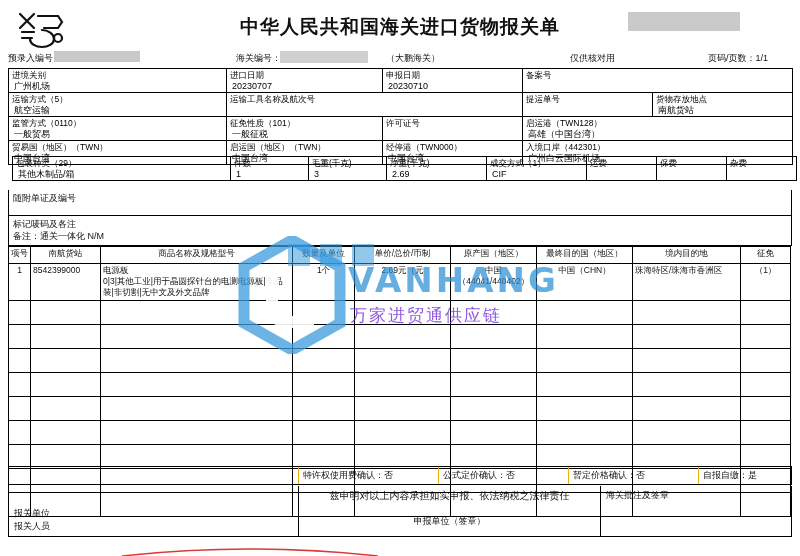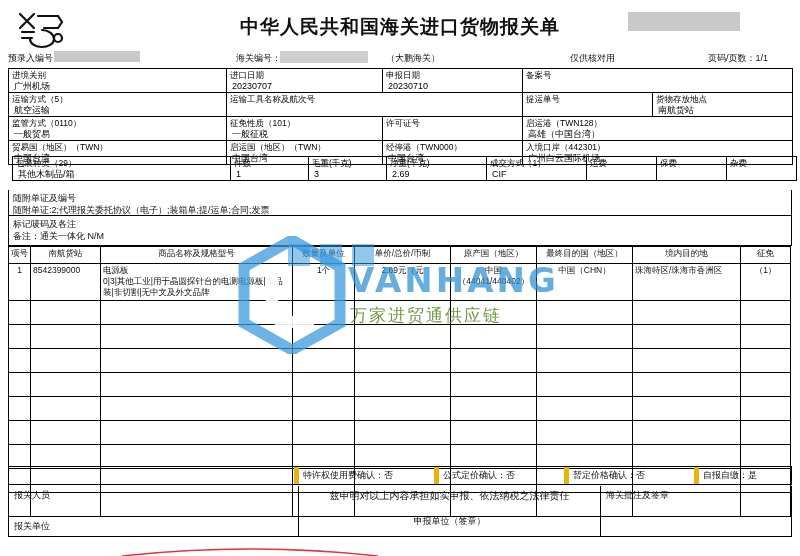--- a/index.html
+++ b/index.html
@@ -60,42 +60,42 @@
     border:1px solid #000;font-size:8.5px;font-weight:normal;
     padding:1px 2px;vertical-align:top;line-height:11px;overflow:hidden;
   }
   table.goods th{height:14px;text-align:center;}
   table.goods td.item{height:34px;}
   table.goods td.blank{height:21px;}
 
   
   .foot{position:absolute;left:8px;width:784px;border:1px solid #000;box-sizing:border-box;font-size:9px;}
   .foot-cells{display:flex;}
-  .foot-cells>div{border-right:5px solid #eab308;padding:2px 4px;box-sizing:border-box;}
+  .foot-cells>div{border-right:1px solid #eab308;padding:2px 4px;box-sizing:border-box;}
   .foot-cells>div:last-child{border-right:none;}
 
   .foot2{display:flex;}
   .foot2>div{border-right:1px solid #000;box-sizing:border-box;padding:3px 5px;min-height:48px;}
   .foot2>div:last-child{border-right:none;}
 
   
   .wm{
     position:absolute;left:228px;top:236px;width:360px;height:120px;
     pointer-events:none;
   }
   .wm .hexwrap{position:absolute;left:10px;top:0;width:108px;height:118px;}
   .wm .brand-en{
     position:absolute;left:120px;top:24px;
     font-size:34px;letter-spacing:3px;font-weight:bold;
     color:#2d8fd5;opacity:.72;
     font-family:"DejaVu Sans","Liberation Sans",sans-serif;
   }
   .wm .brand-cn{
     position:absolute;left:122px;top:68px;
-    font-size:17px;letter-spacing:2px;color:#4d7c0f;opacity:.78;
+    font-size:17px;letter-spacing:2px;color:#6d28d9;opacity:.78;
     font-family:"DejaVu Sans","Liberation Sans",sans-serif;
   }
   .wm .sq{position:absolute;background:#3b9ade;opacity:.55;}
 
   .redbar{position:absolute;left:120px;top:548px;width:260px;height:8px;}
   .redbar svg{display:block;}
 
   .center{text-align:center;}
 </style>
 </head>
@@ -256,21 +256,20 @@
       <td>
         <span class="lbl">杂费</span>
         <span class="val"></span>
       </td>
     </tr>
   </tbody>
     </table>
 
   <div class="inforow" style="top:190px;height:26px;">
     <div>随附单证及编号</div>
-    <div>随附单证:2;代理报关委托协议（电子）;装箱单;提/运单;合同;发票</div>
   </div>
 
   <div class="inforow" style="top:216px;height:30px;">
     <div>标记唛码及各注</div>
     <div>备注：通关一体化 N/M</div>
   </div>
 
   <table class="goods">
     <colgroup>
       <col style="width:22px">
@@ -418,22 +417,22 @@
       <div style="width:140px">特许权使用费确认：否</div>
       <div style="width:130px">公式定价确认：否</div>
       <div style="width:130px">暂定价格确认：否</div>
       <div style="width:92px">自报自缴：是</div>
     </div>
   </div>
 
   <div class="foot" style="top:486px;border-top:none;">
     <div class="foot2">
       <div style="width:290px">
+        <div style="margin-top:18px">报关单位</div>
         <div>报关人员</div>
-        <div style="margin-top:18px">报关单位</div>
       </div>
       <div style="width:302px">
         <div class="center" style="font-size:10px">兹申明对以上内容承担如实申报、依法纳税之法律责任</div>
         <div class="center" style="margin-top:12px">申报单位（签章）</div>
       </div>
       <div style="width:190px">
         <div>海关批注及签章</div>
       </div>
     </div>
   </div>

